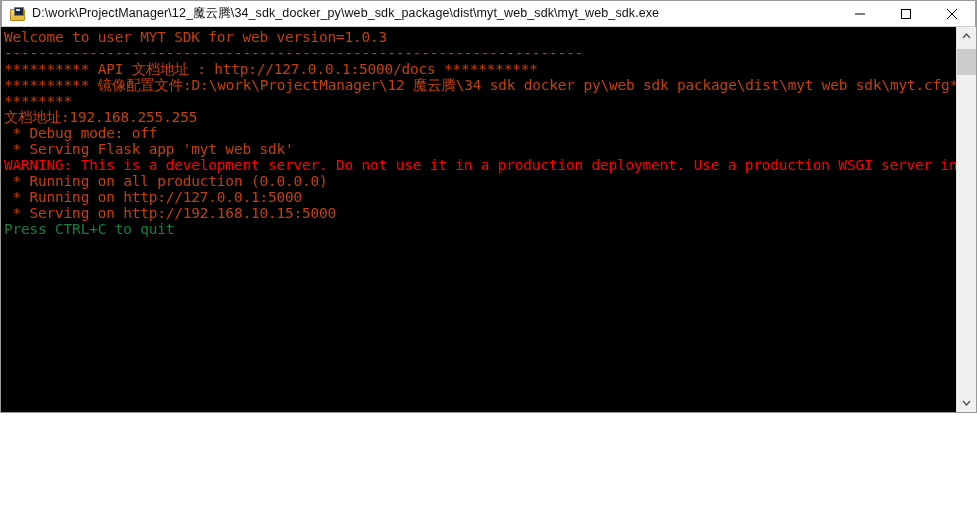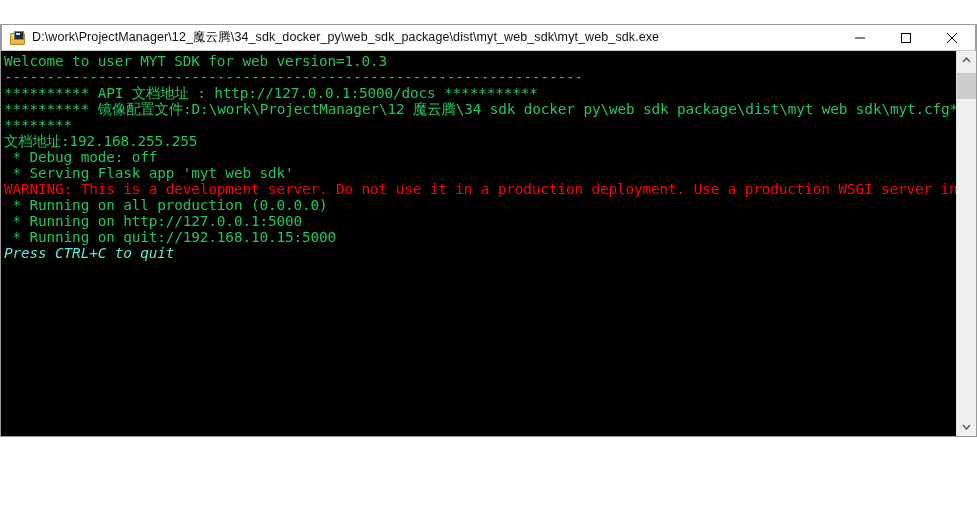--- a/index.html
+++ b/index.html
@@ -16,21 +16,20 @@
 
   #window {
     position: relative;
     width: 977px;
     height: 413px;
     box-sizing: border-box;
     background: #000000;
     border: 1px solid #9a9a9a;
     border-top: none;
     overflow: hidden;
-    margin-top: 24px;
   }
 
   
   #titlebar {
     position: relative;
     height: 27px;
     background: #ffffff;
     border-bottom: 1px solid #d0d0d0;
     display: flex;
     align-items: center;
@@ -113,23 +112,23 @@
   .cline {
     font-family: "DejaVu Sans Mono", "Liberation Mono", monospace;
     font-size: 14.4px;
     line-height: 16px;
     height: 16px;
     white-space: pre;
     color: #cccccc;
     letter-spacing: -0.15px;
     overflow: hidden;
   }
-  .c-white   { color: #22c55e; }
+  .c-white   { color: #c2410c; }
   .c-red     { color: #ff0000; }
-  .c-olive   { color: #5eead4; font-style: italic; }
+  .c-olive   { color: #15803d; }
 
   
   #scrollbar {
     position: absolute;
     top: 27px;
     right: 0;
     width: 20px;
     bottom: 0;
     background: #f0f0f0;
     border-left: 1px solid #e2e2e2;
@@ -197,21 +196,21 @@
         <div class="cline c-white">--------------------------------------------------------------------</div>
         <div class="cline c-white">********** API 文档地址 : http://127.0.0.1:5000/docs ***********</div>
         <div class="cline c-white">********** 镜像配置文件:D:\work\ProjectManager\12_魔云腾\34_sdk_docker_py\web_sdk_package\dist\myt_web_sdk\myt.cfg*******</div>
         <div class="cline c-white">********</div>
         <div class="cline c-white">文档地址:192.168.255.255</div>
         <div class="cline c-white"> * Debug mode: off</div>
         <div class="cline c-white"> * Serving Flask app 'myt_web_sdk'</div>
         <div class="cline c-red">WARNING: This is a development server. Do not use it in a production deployment. Use a production WSGI server instead.</div>
         <div class="cline c-white"> * Running on all production (0.0.0.0)</div>
         <div class="cline c-white"> * Running on http://127.0.0.1:5000</div>
-        <div class="cline c-white"> * Running on quit://192.168.10.15:5000</div>
+        <div class="cline c-white"> * Serving on http://192.168.10.15:5000</div>
         <div class="cline c-olive">Press CTRL+C to quit</div>
       </div>
   </div>
 
   <div id="scrollbar">
     <div class="sb-arrow" id="sb-up">
       <svg width="9" height="6" viewBox="0 0 9 6">
         <polyline points="1,5 4.5,1 8,5" fill="none" stroke="#4d4d4d" stroke-width="1.2"></polyline>
       </svg>
     </div>

